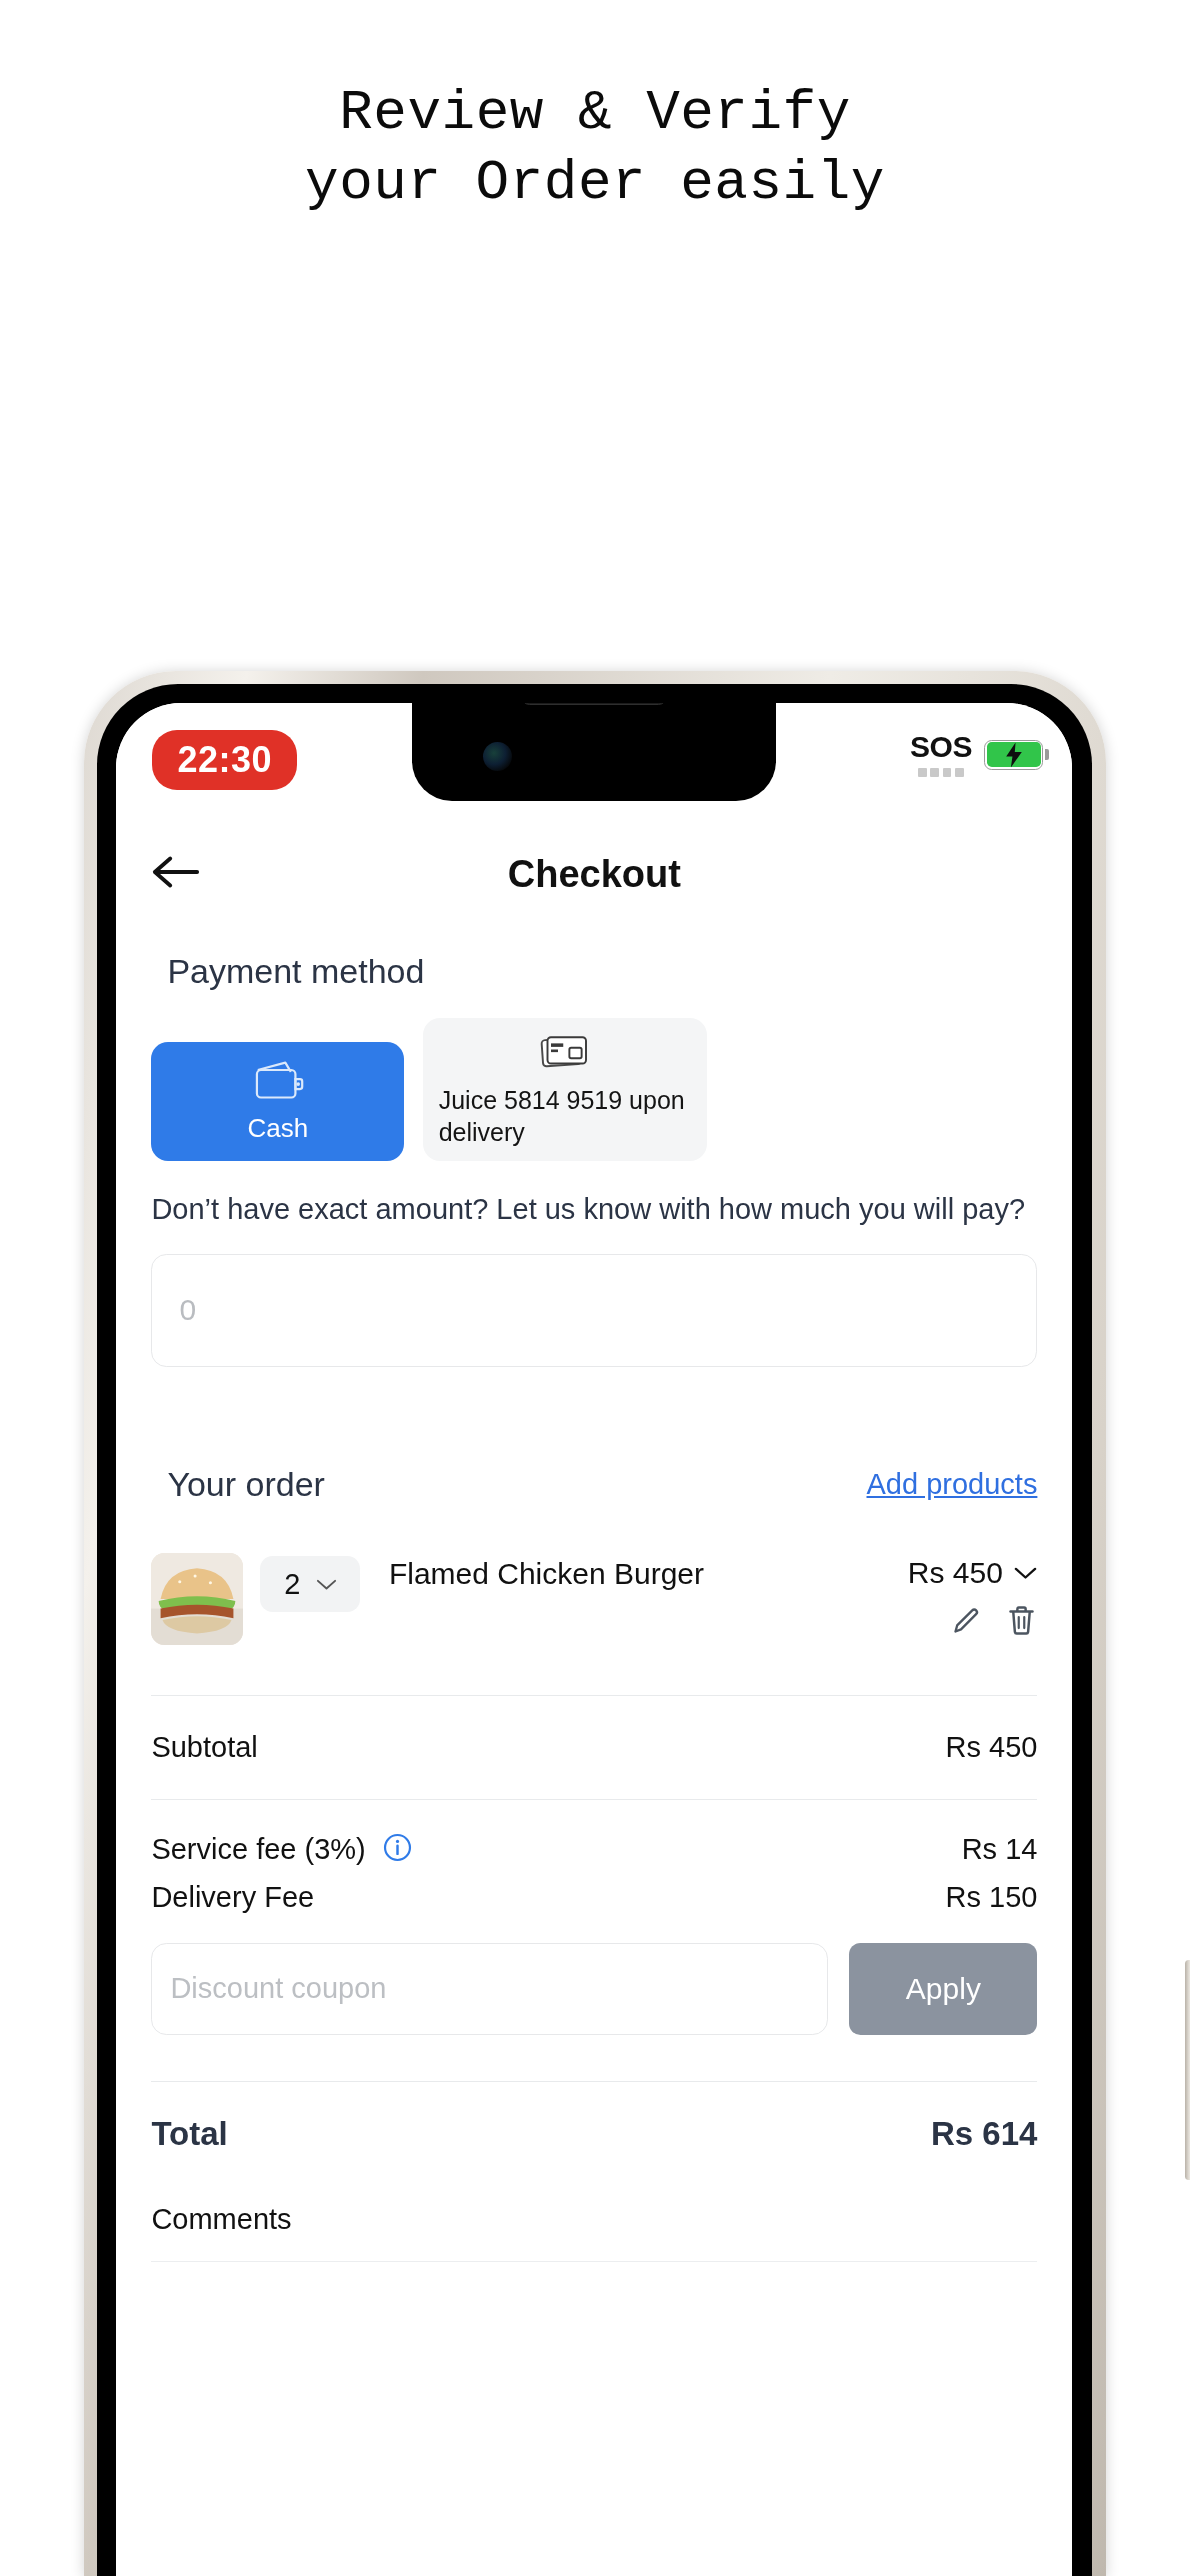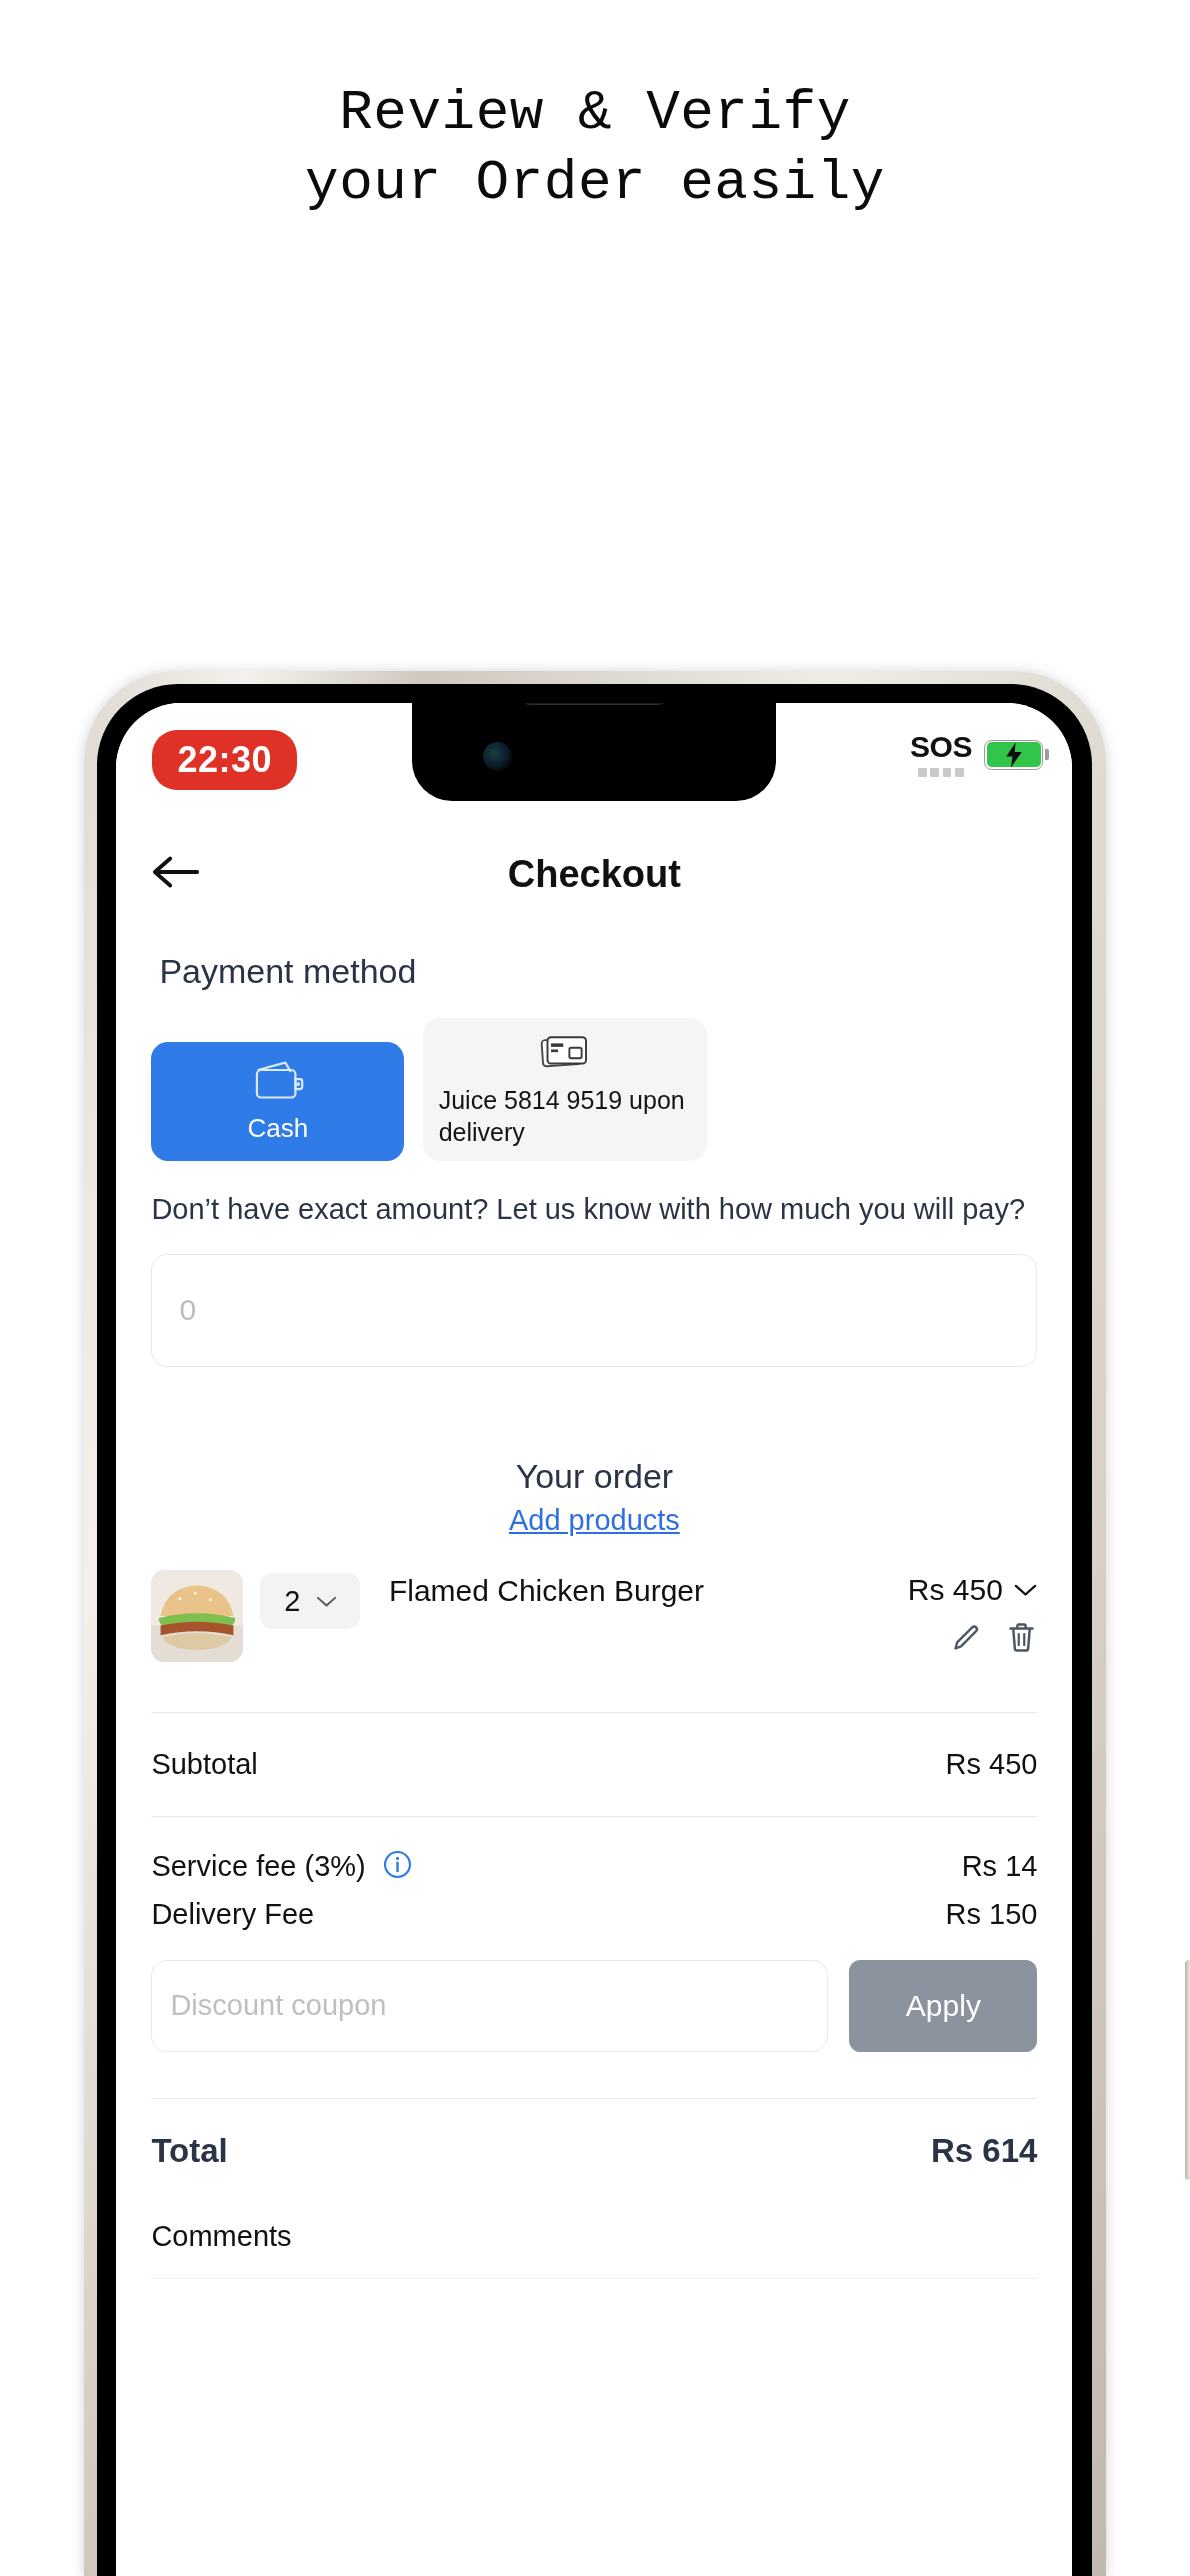--- a/index.html
+++ b/index.html
@@ -102,21 +102,21 @@
   }
   .back-btn{position:absolute;left:35px;top:50%;transform:translateY(-50%);cursor:pointer;}
   .page-title{
     width:100%;text-align:center;font-size:38px;font-weight:700;color:#111;
   }
 
   
   .content{position:absolute;top:226px;left:0;width:956px;}
   .pad{padding:0 35px;}
 
-  .sec-title{font-size:34px;color:#2b3445;font-weight:400;margin:8px;}
+  .sec-title{font-size:34px;color:#2b3445;font-weight:400;margin:16px;}
   .h-payment{margin-top:23px;}
 
   .pay-row{display:flex;gap:19px;margin-top:27px;align-items:flex-end;}
   .pay-card{
     border-radius:17px;box-sizing:border-box;
     display:flex;flex-direction:column;align-items:center;justify-content:center;
     padding:17px 13.4px;
   }
   .pay-cash{
     background:#2f7be8;color:#fff;width:253px;min-height:117px;
@@ -135,21 +135,20 @@
   .amount-input{
     margin-top:25px;width:100%;height:113px;box-sizing:border-box;
     border:1px solid #e7e8ea;border-radius:15.3px;background:#fff;
     display:flex;align-items:center;padding:0 27px;
   }
   .amount-input .ph{font-size:30px;color:#b9bcc0;}
 
   .order-head{
     display:flex;align-items:center;justify-content:space-between;
     margin-top:82px;
-    flex-direction:column;
   }
   .add-products{
     font-size:29px;color:#2f6fe0;text-decoration:underline;cursor:pointer;
   }
 
   .order-item{display:flex;align-items:flex-start;margin-top:33px;gap:17px;}
   .thumb{
     width:92px;height:92px;border-radius:13.4px;overflow:hidden;flex:0 0 92px;
     background:#efe7dd;position:relative;
   }

